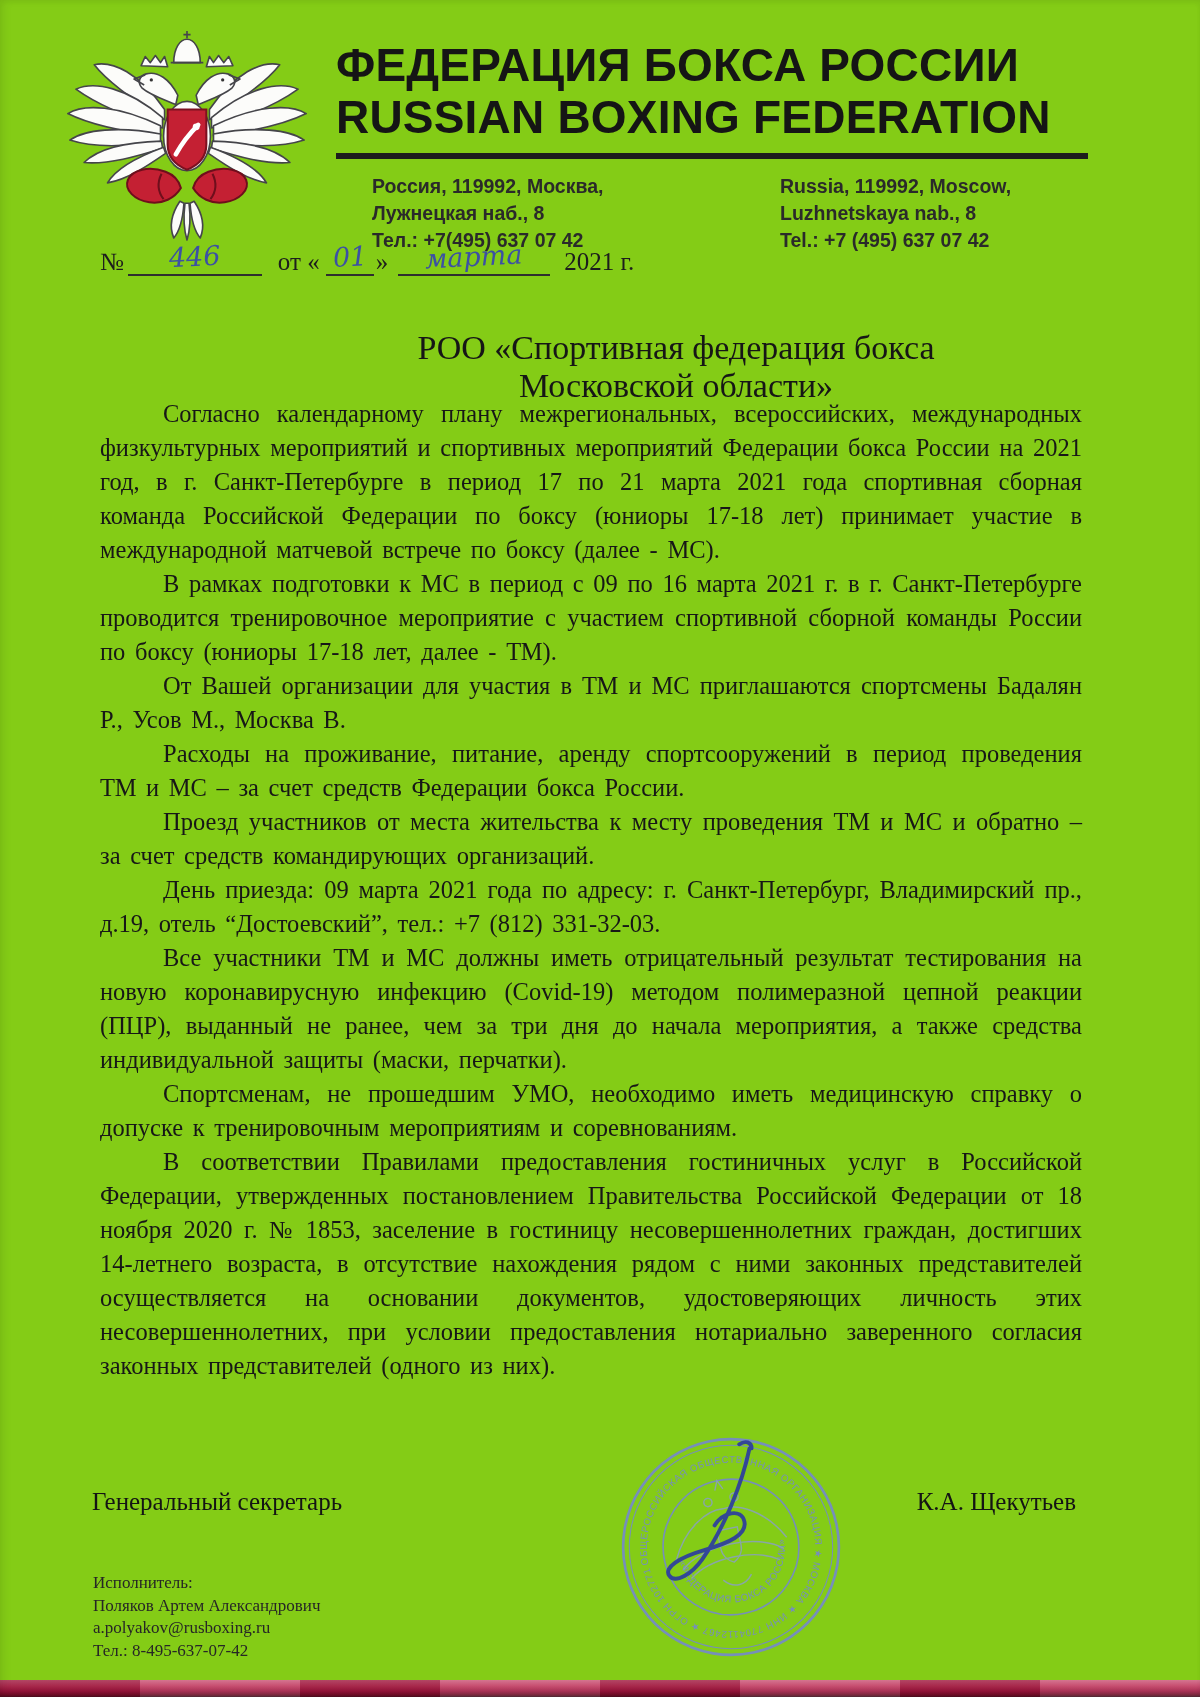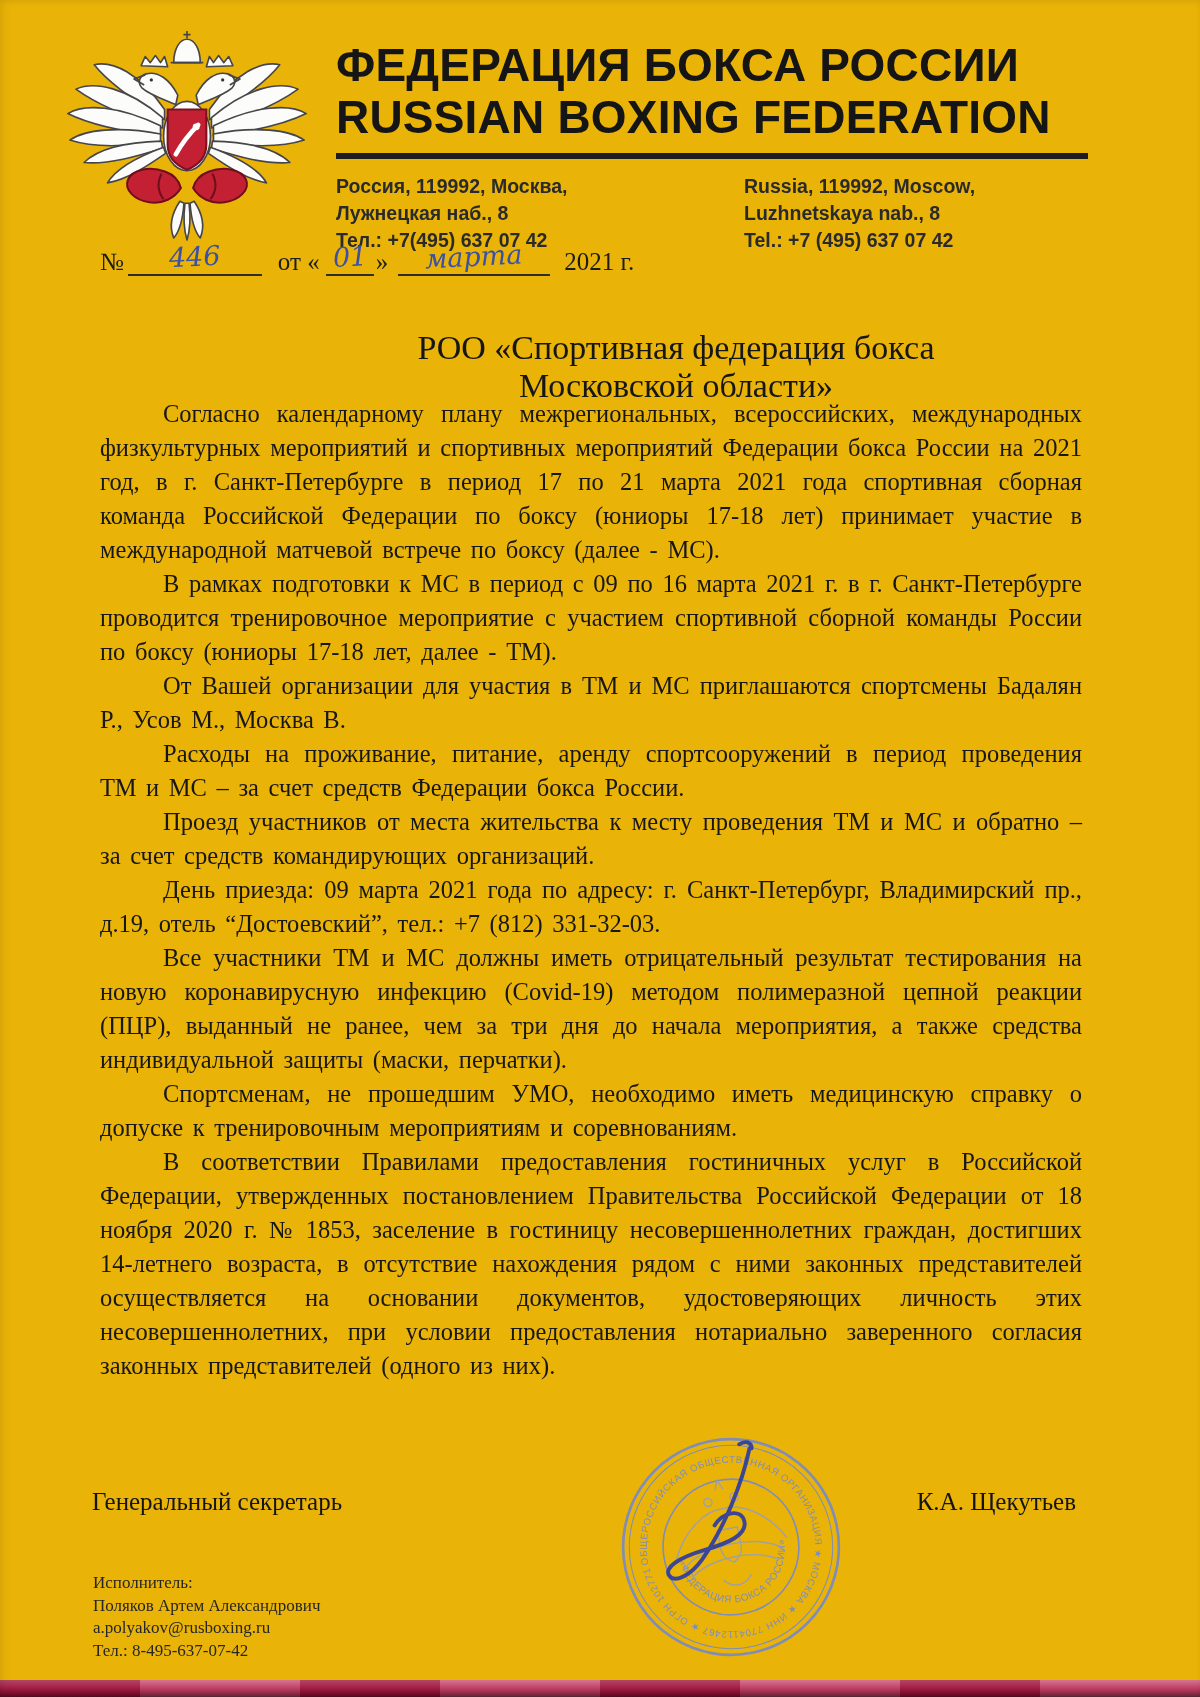--- a/index.html
+++ b/index.html
@@ -1,34 +1,34 @@
 <!DOCTYPE html>
 <html lang="ru"><head>
 <meta charset="utf-8">
 <style>
   html,body{margin:0;padding:0;background:#e8e8e8;}
   .page{
     position:relative;width:1200px;height:1697px;margin:0 auto;
-    background:#eab308;overflow:hidden;
+    background:#84cc16;overflow:hidden;
     font-family:"Liberation Serif","DejaVu Serif",serif;color:#1b1b1b;
   }
   .page::after{
     content:"";position:absolute;inset:0;pointer-events:none;
     box-shadow:inset 4px 0 8px rgba(0,0,0,.07), inset 0 2px 5px rgba(0,0,0,.04);
   }
 
   
   .emblem{position:absolute;left:58px;top:28px;width:258px;height:214px;}
   .masthead{position:absolute;left:336px;top:40px;width:752px;}
   .title{font-family:"Liberation Sans","DejaVu Sans",sans-serif;font-weight:700;
          color:#151515;font-size:46px;line-height:1.12;letter-spacing:.2px;white-space:nowrap;}
   .rule{height:6px;background:#1d1d1d;margin:10px 0 14px 0;}
   .addr-row{display:flex;font-family:"Liberation Sans","DejaVu Sans",sans-serif;
             font-weight:700;font-size:19.5px;line-height:27px;color:#2a2a2a;}
-  .addr-col-ru{width:340px;}
+  .addr-col-ru{width:340px;margin-left:36px;}
   .addr-col-en{margin-left:68px;}
 
   
   .refline{position:absolute;left:100px;top:246px;display:flex;align-items:flex-end;
            font-size:25px;color:#1d1d1d;}
   .slot{border-bottom:2px solid #2e2e2e;text-align:center;position:relative;}
   .slot-num{width:134px;}
   .slot-day{width:48px;margin:0 2px;}
   .slot-month{width:152px;margin:0 6px;}
   .hand{font-family:"DejaVu Serif",serif;font-style:italic;font-weight:500;

